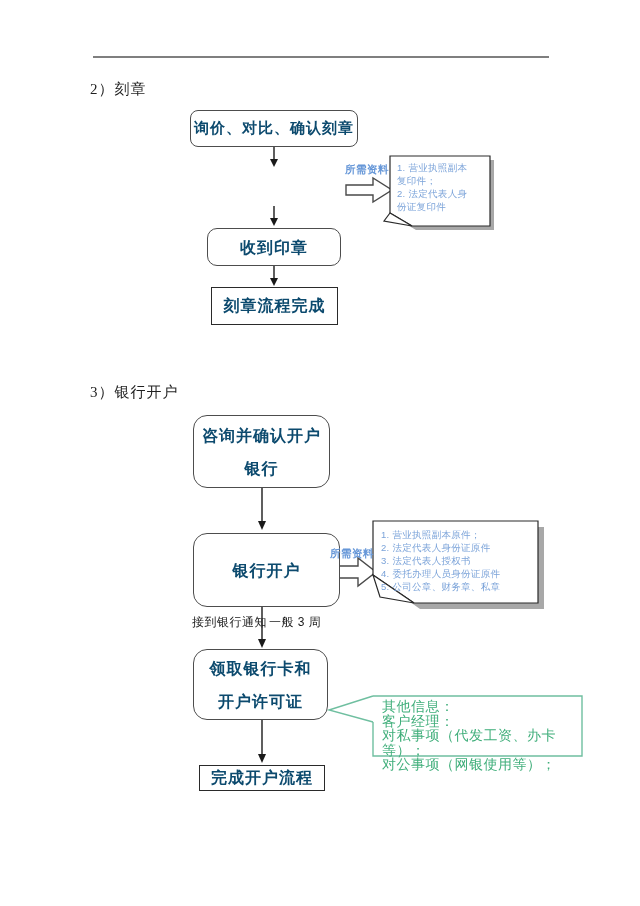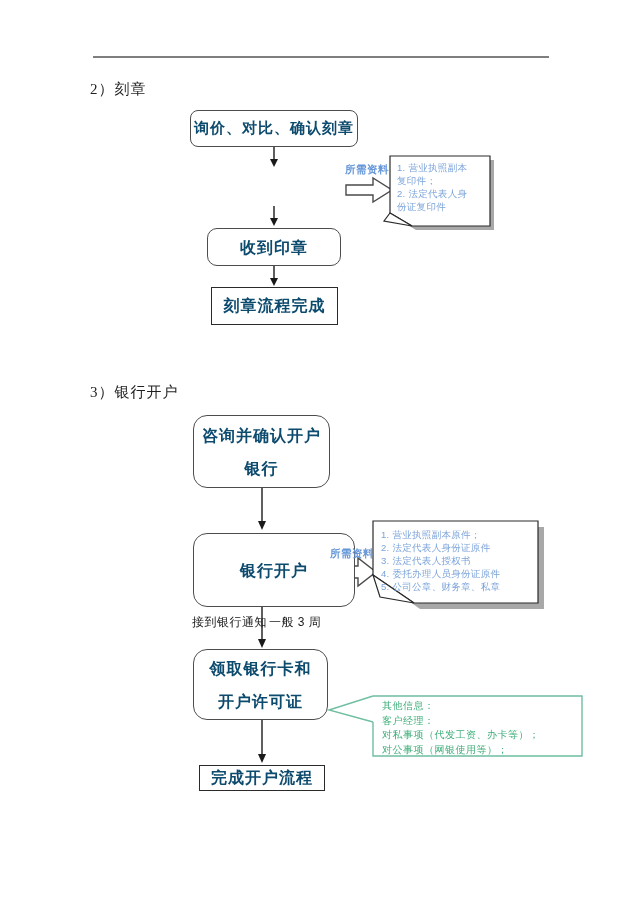--- a/index.html
+++ b/index.html
@@ -27,21 +27,21 @@
   .fs17{font-size:16px;}
   .blue-label{
     position:absolute;font-size:10.5px;font-weight:700;color:#6697d8;
     letter-spacing:0.5px;white-space:nowrap;
   }
   .note-text{
     position:absolute;font-size:9.5px;line-height:13px;color:#7ba3d9;
     white-space:pre-line;letter-spacing:0.3px;
   }
   .callout-text{
-    position:absolute;font-size:10px;line-height:14.5px;color:#3fae7a;
+    position:absolute;font-size:14px;line-height:14.5px;color:#3fae7a;
     white-space:pre-line;letter-spacing:0.5px;
   }
   .wait-label{position:absolute;font-size:12px;color:#1a1a1a;white-space:nowrap;letter-spacing:0.5px;}
 </style>
 </head>
 <body>
 
 <div id="canvas">
 
   <svg id="svg-layer" viewBox="0 0 640 906">
@@ -112,21 +112,21 @@
 
   <div class="flow-box round-md fs16" style="left:207px;top:228px;width:134px;height:38px;">收到印章</div>
 
   <div class="flow-box square fs17" style="left:211px;top:287px;width:127px;height:38px;">刻章流程完成</div>
 
   <div class="sec-title" style="left:90px;top:383px;">3）银行开户</div>
 
   <div class="flow-box round-lg fs16" style="left:193px;top:415px;width:137px;height:73px;">咨询并确认开户
 银行</div>
 
-  <div class="flow-box round-lg fs16" style="left:193px;top:533px;width:162px;height:74px;">银行开户</div>
+  <div class="flow-box round-lg fs16" style="left:193px;top:533px;width:147px;height:74px;">银行开户</div>
 
   <div class="blue-label" style="left:330px;top:547px;">所需资料</div>
 
   <div class="note-text" style="left:381px;top:528px;width:152px;">1. 营业执照副本原件；
 2. 法定代表人身份证原件
 3. 法定代表人授权书
 4. 委托办理人员身份证原件
 5. 公司公章、财务章、私章</div>
 
   <div class="wait-label" style="left:192px;top:614px;">接到银行通知</div>

